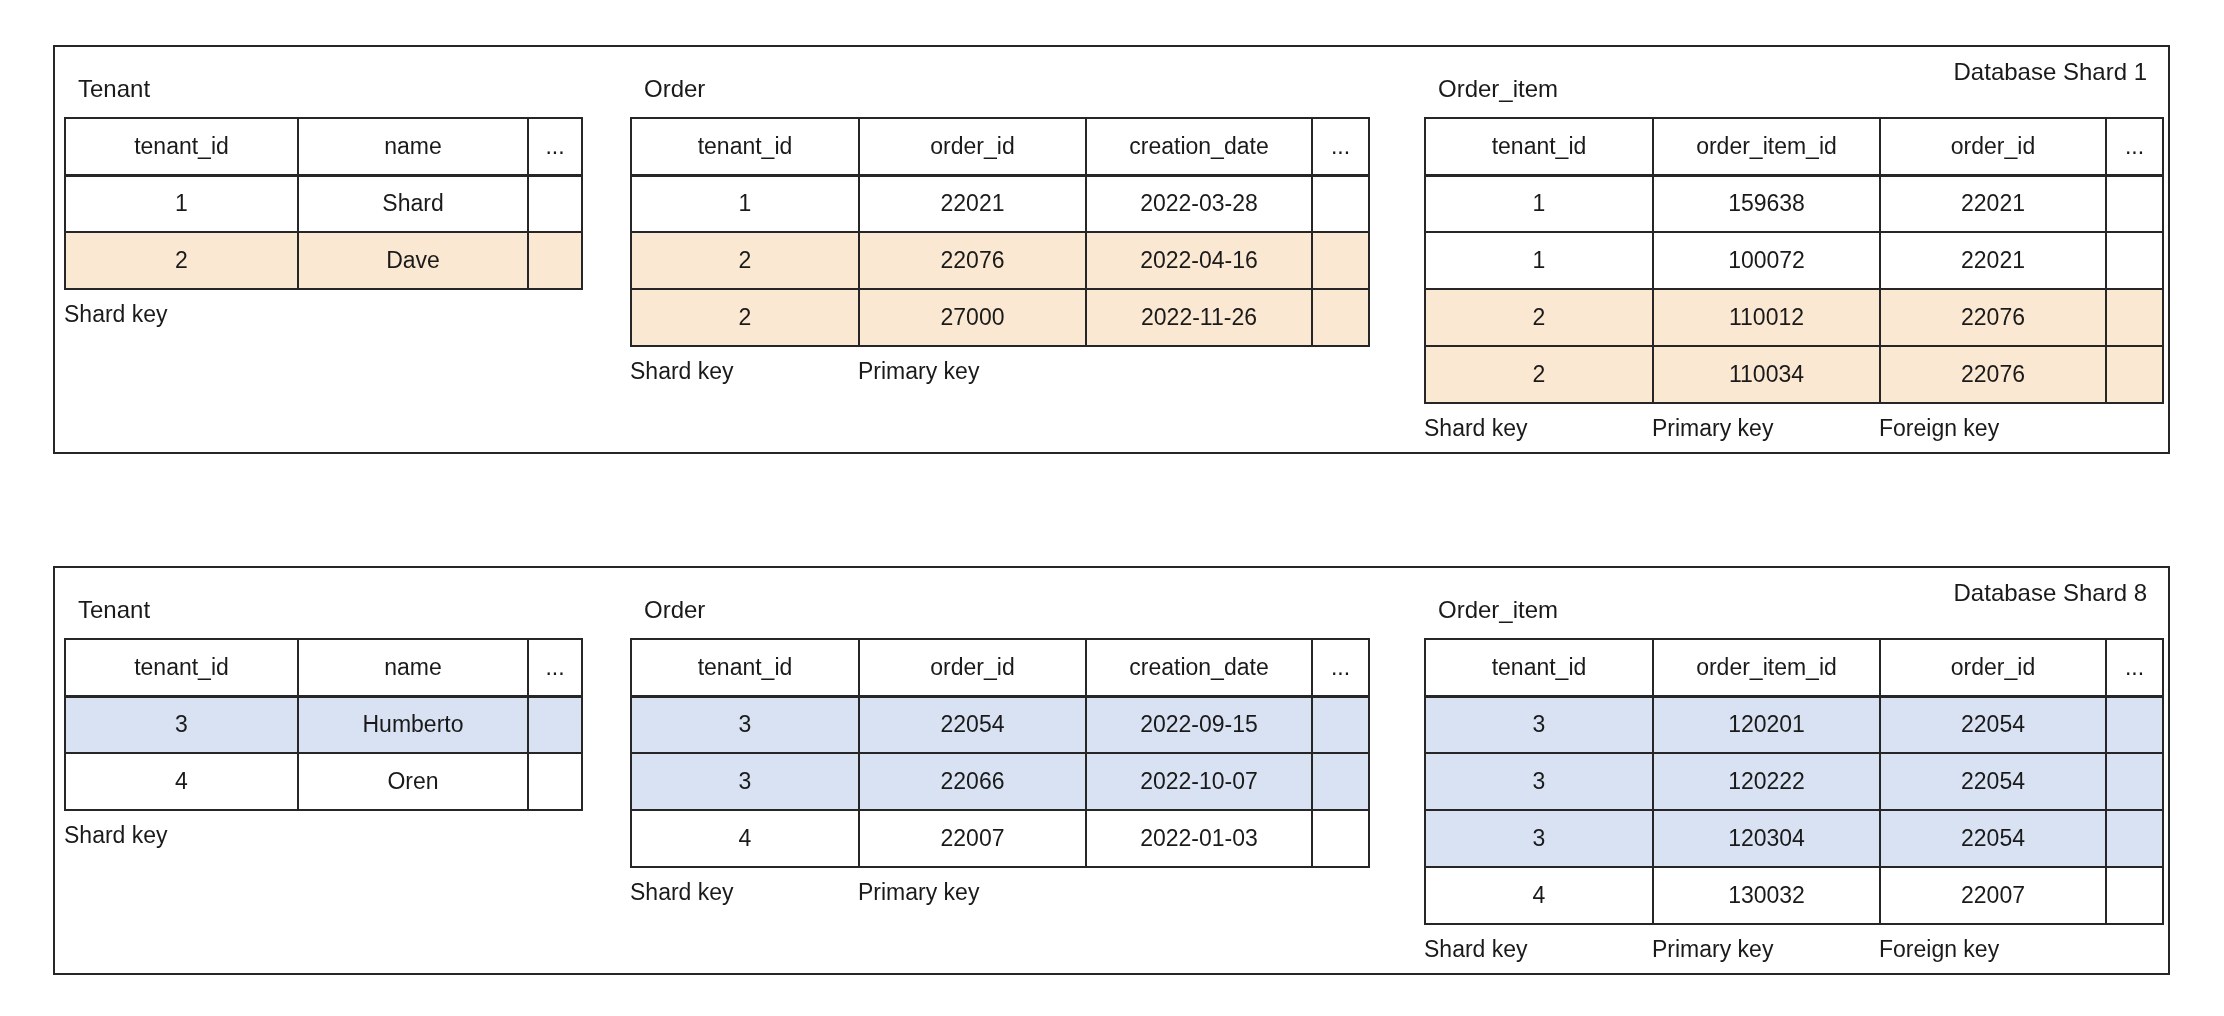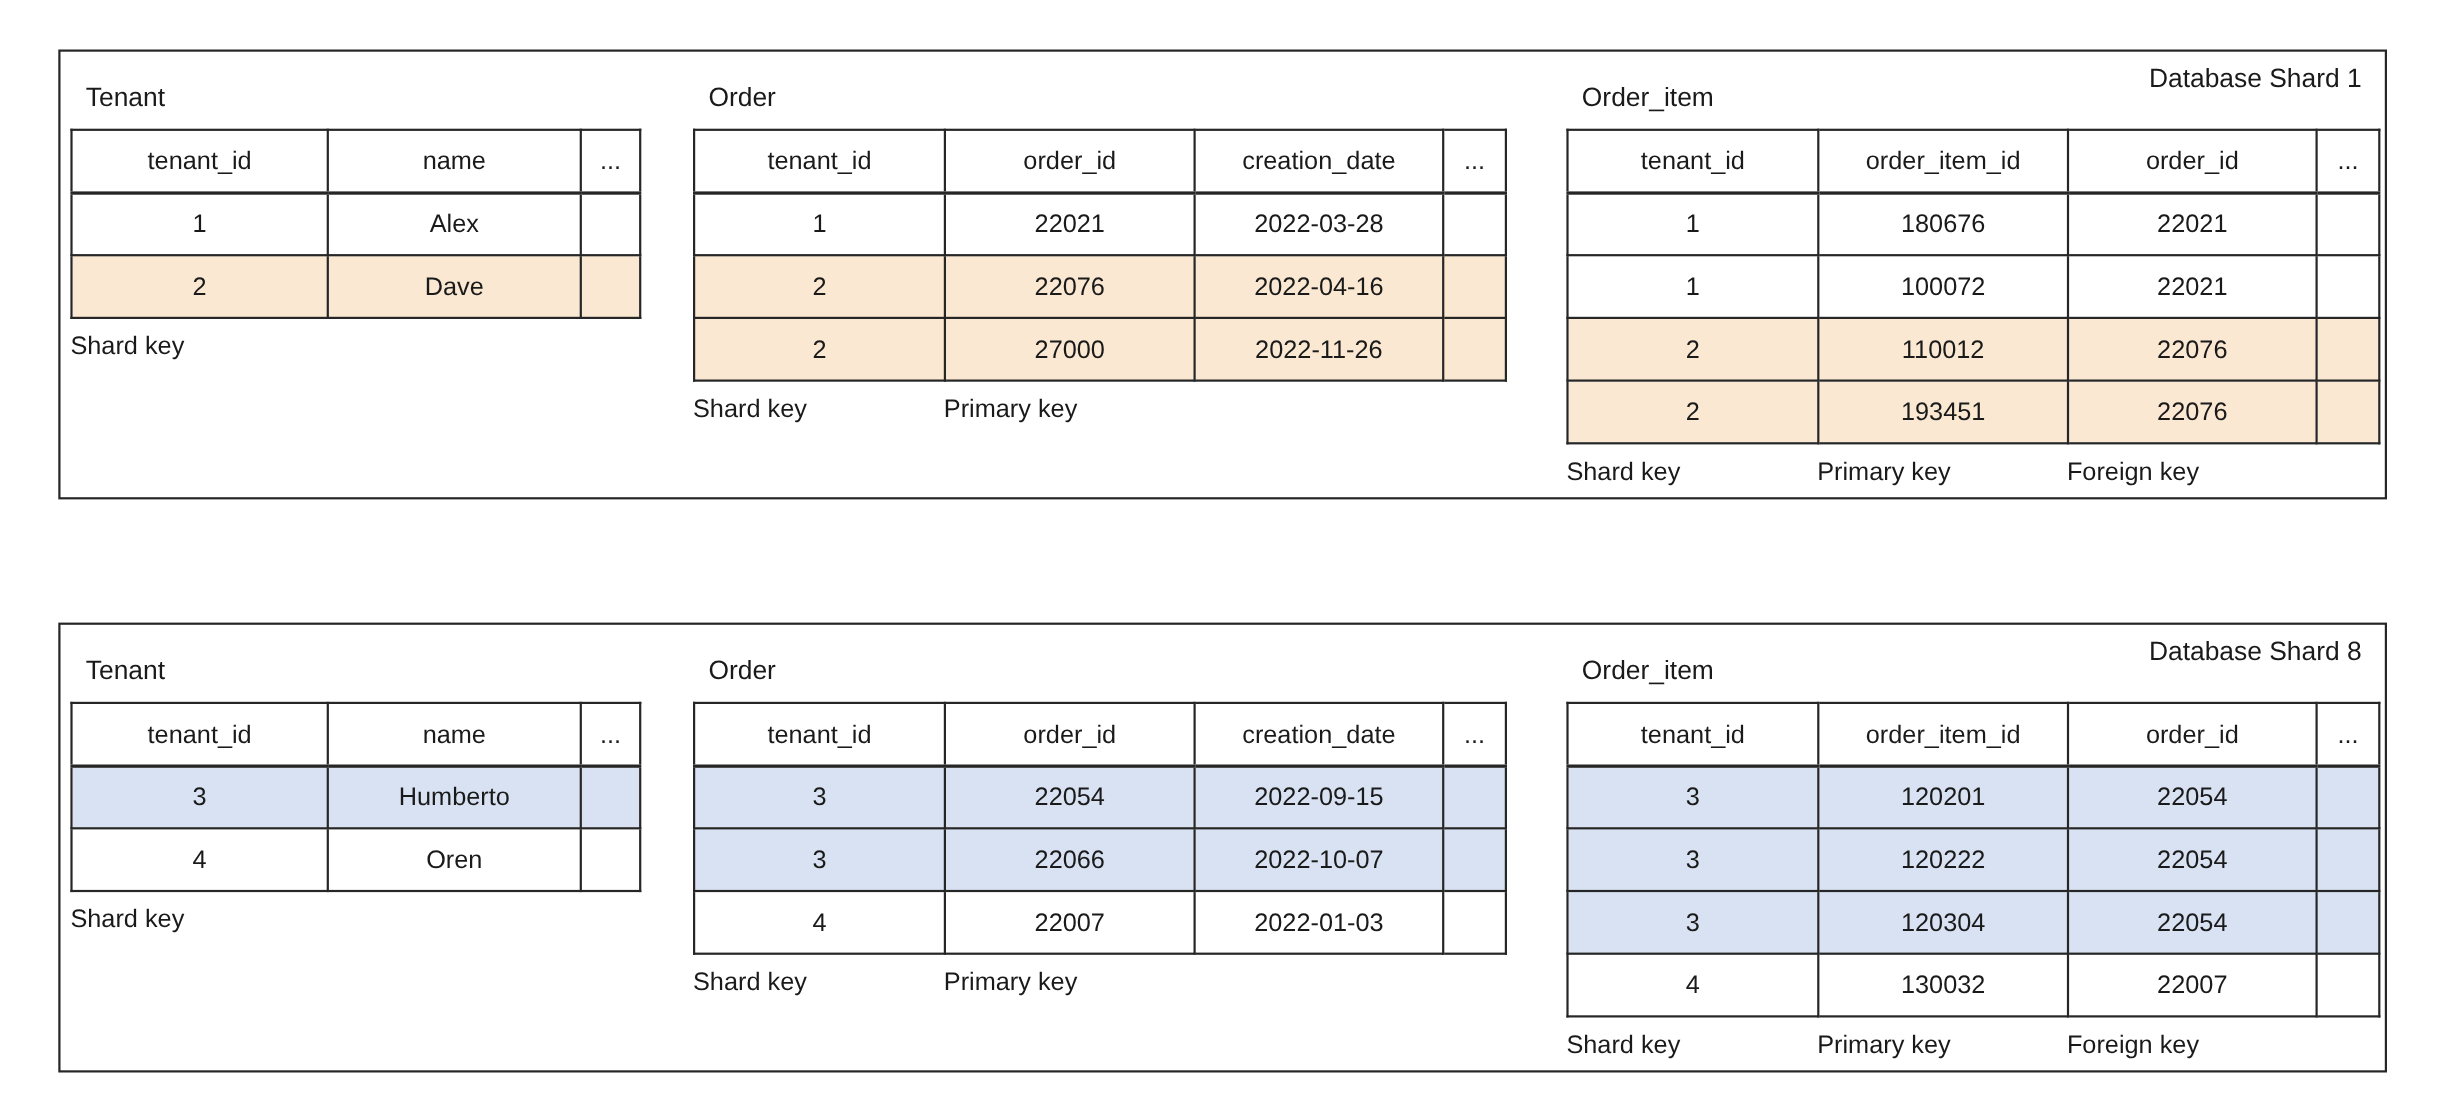--- a/index.html
+++ b/index.html
@@ -94,21 +94,21 @@
       <thead>
             <tr>
               <th>tenant_id</th>
               <th>name</th>
               <th>...</th>
             </tr>
           </thead>
       <tbody>
             <tr>
               <td>1</td>
-              <td>Alex</td>
+              <td>Shard</td>
               <td></td>
             </tr>
             <tr class="highlight">
               <td>2</td>
               <td>Dave</td>
               <td></td>
             </tr>
           </tbody>
     </table>
     <div class="key-labels">
@@ -171,39 +171,39 @@
             <tr>
               <th>tenant_id</th>
               <th>order_item_id</th>
               <th>order_id</th>
               <th>...</th>
             </tr>
           </thead>
       <tbody>
             <tr>
               <td>1</td>
-              <td>180676</td>
+              <td>159638</td>
               <td>22021</td>
               <td></td>
             </tr>
             <tr>
               <td>1</td>
               <td>100072</td>
               <td>22021</td>
               <td></td>
             </tr>
             <tr class="highlight">
               <td>2</td>
               <td>110012</td>
               <td>22076</td>
               <td></td>
             </tr>
             <tr class="highlight">
               <td>2</td>
-              <td>193451</td>
+              <td>110034</td>
               <td>22076</td>
               <td></td>
             </tr>
           </tbody>
     </table>
     <div class="key-labels">
           <div class="key-label" style="left: 0px; width: 228px;">Shard key</div>
           <div class="key-label" style="left: 228px; width: 227px;">Primary key</div>
           <div class="key-label" style="left: 455px; width: 226px;">Foreign key</div>
         </div>

